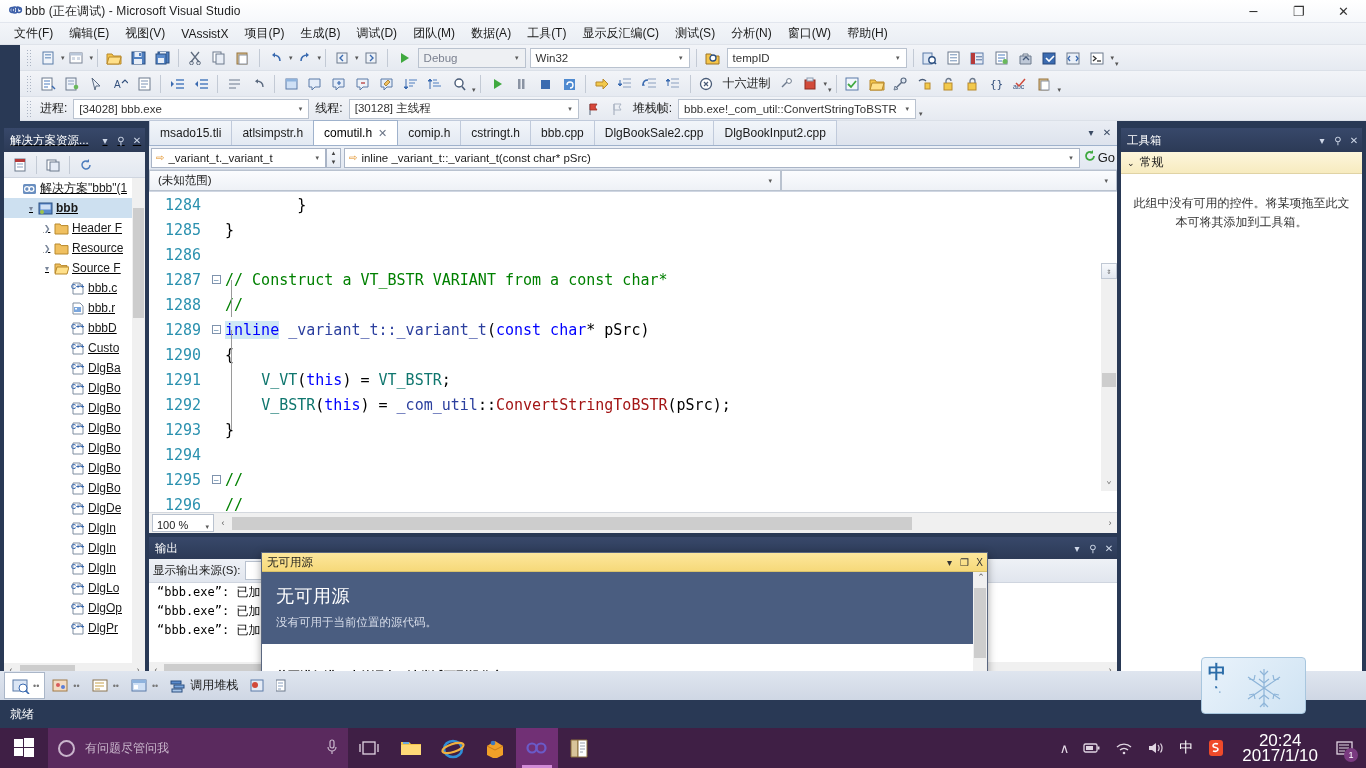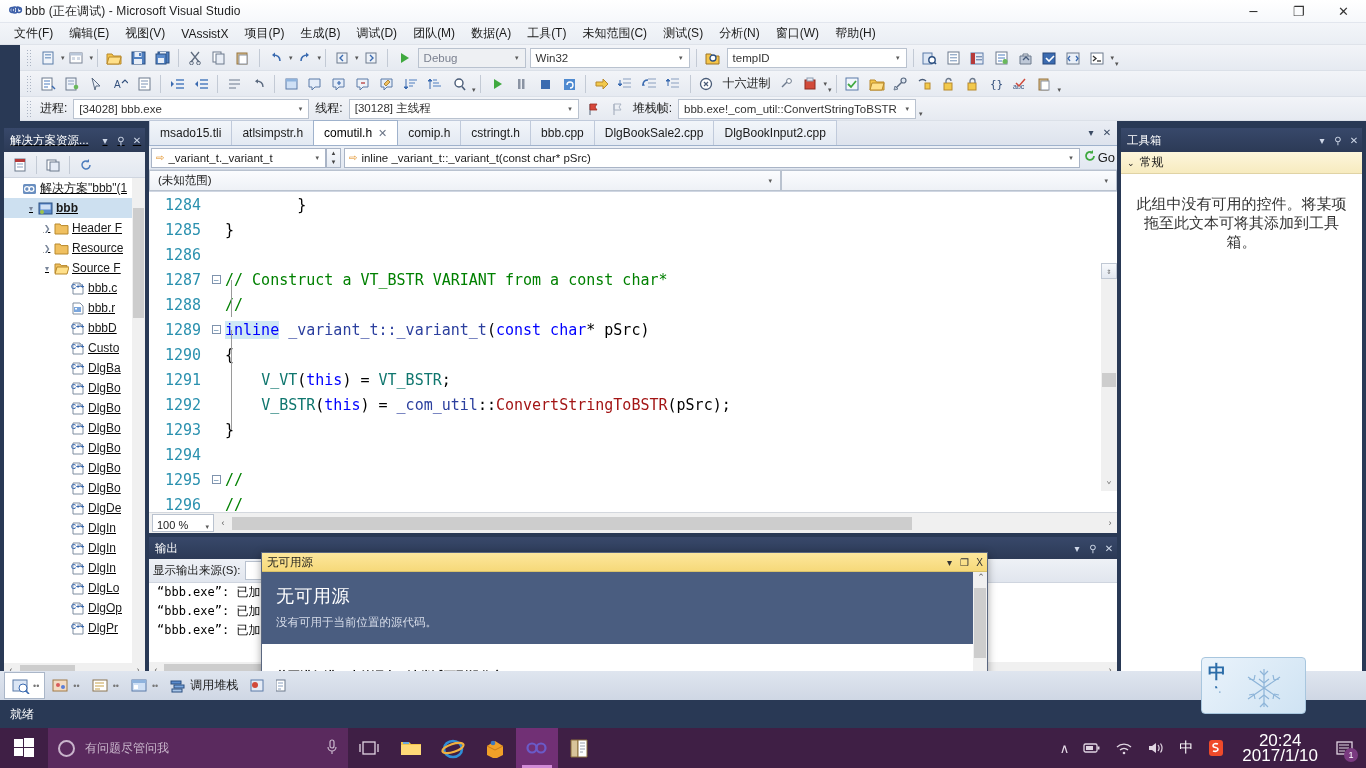--- a/index.html
+++ b/index.html
@@ -159,21 +159,21 @@
   .out-line { padding: 1px 0 1px 8px; white-space: nowrap; color: #000; }
   .out-hscroll { height: 15px; background:#f0f0f0; position: relative; display:flex; align-items:center; }
   .oh-thumb { position:absolute; left: 15px; width: 760px; height: 11px; background: #cdcdcd; }
 
   
   .toolbox { position: absolute; left: 1121px; top: 7px; width: 241px; height: 549px; background: #f0f0f0;
              display:flex; flex-direction: column; }
   .tbx-group { height: 22px; background: linear-gradient(#fdf6dc,#f7ebbf); border-bottom: 1px solid #e0d3a5;
      display: flex; align-items: center; font-size: 12px; color: #1a1a1a; padding-left: 6px; }
   .tbx-body { flex:1; background: #fff; padding: 20px 12px 0 12px; text-align: center;
-              font-size: 15px; color: #333; line-height: 19px; }
+              font-size: 12px; color: #333; line-height: 19px; }
 
   
   .nosrc {
     position: absolute; left: 261px; top: 431px; width: 727px; height: 264px;
     background: #f0f0f0; border: 1px solid #5a6780;
     box-shadow: 0 2px 8px rgba(0,0,0,.35); display: flex; flex-direction: column;
   }
   .nosrc-title { height: 19px; background: linear-gradient(#fde79c,#f6d97a); display: flex; align-items: center;
                  padding-left: 5px; font-size: 11.5px; color: #1a1a1a; border-bottom: 1px solid #d9c26a; }
   .nosrc-title .sp { margin-left: auto; display: flex; align-items: center; }
@@ -250,21 +250,21 @@
       <div class="menu-item">文件(F)</div>
       <div class="menu-item">编辑(E)</div>
       <div class="menu-item">视图(V)</div>
       <div class="menu-item">VAssistX</div>
       <div class="menu-item">项目(P)</div>
       <div class="menu-item">生成(B)</div>
       <div class="menu-item">调试(D)</div>
       <div class="menu-item">团队(M)</div>
       <div class="menu-item">数据(A)</div>
       <div class="menu-item">工具(T)</div>
-      <div class="menu-item">未知范围(C)</div>
+      <div class="menu-item">显示反汇编(C)</div>
       <div class="menu-item">测试(S)</div>
       <div class="menu-item">分析(N)</div>
       <div class="menu-item">窗口(W)</div>
       <div class="menu-item">帮助(H)</div>
     </div>
 
   <div class="toolbar row1">
     <div class="tgrip"></div>
     <div class="tbtn">
         <svg width="15" height="14">

